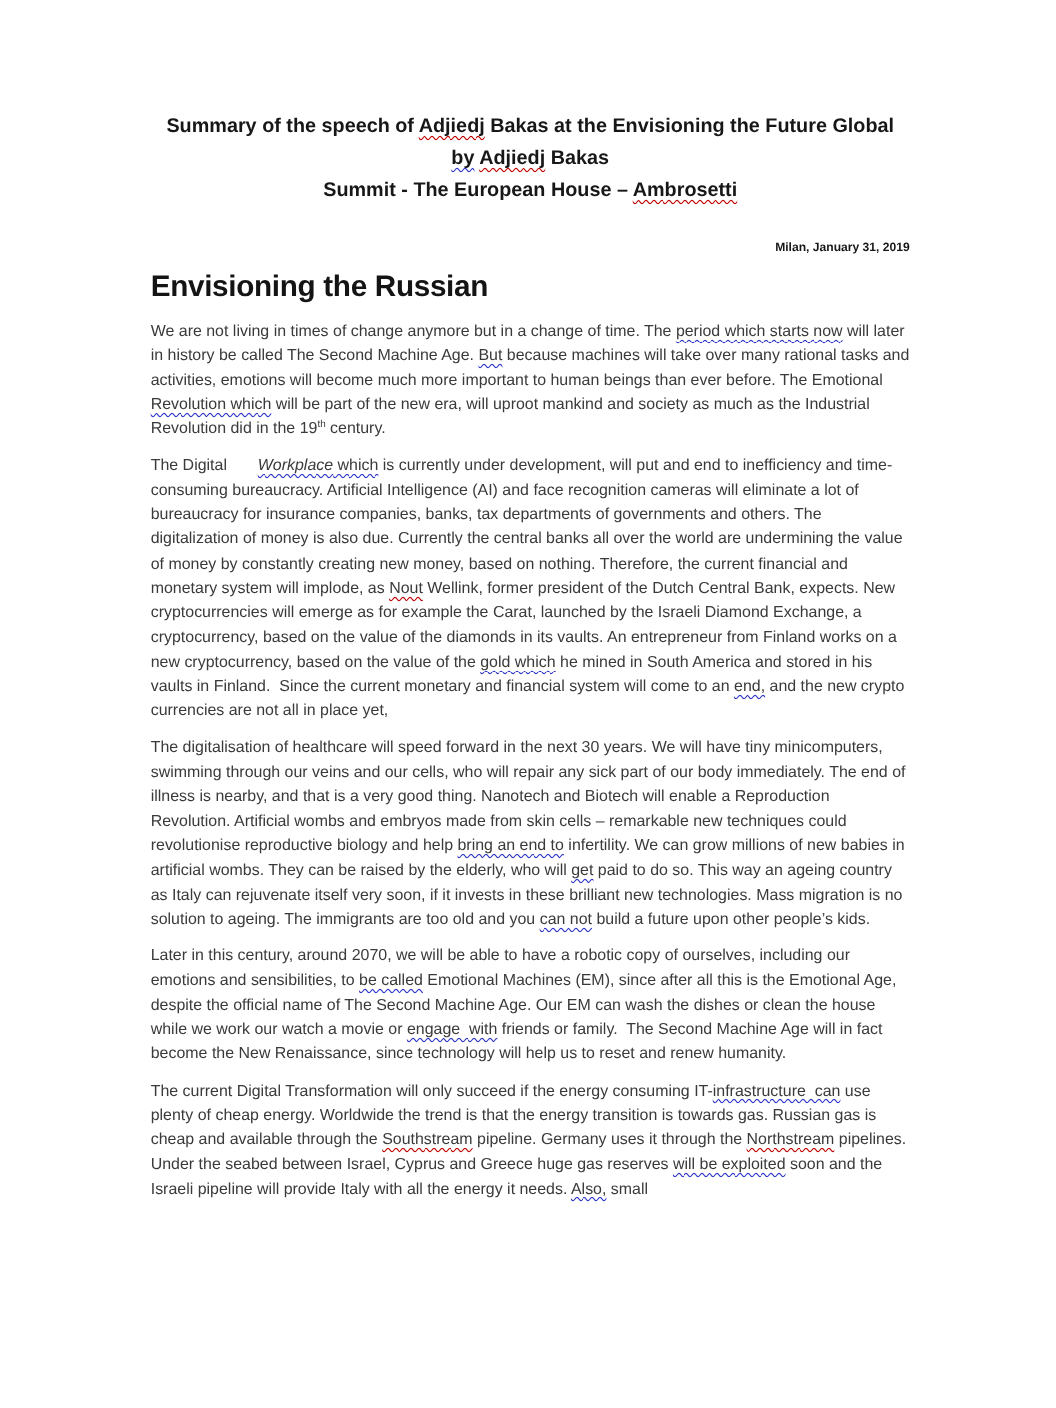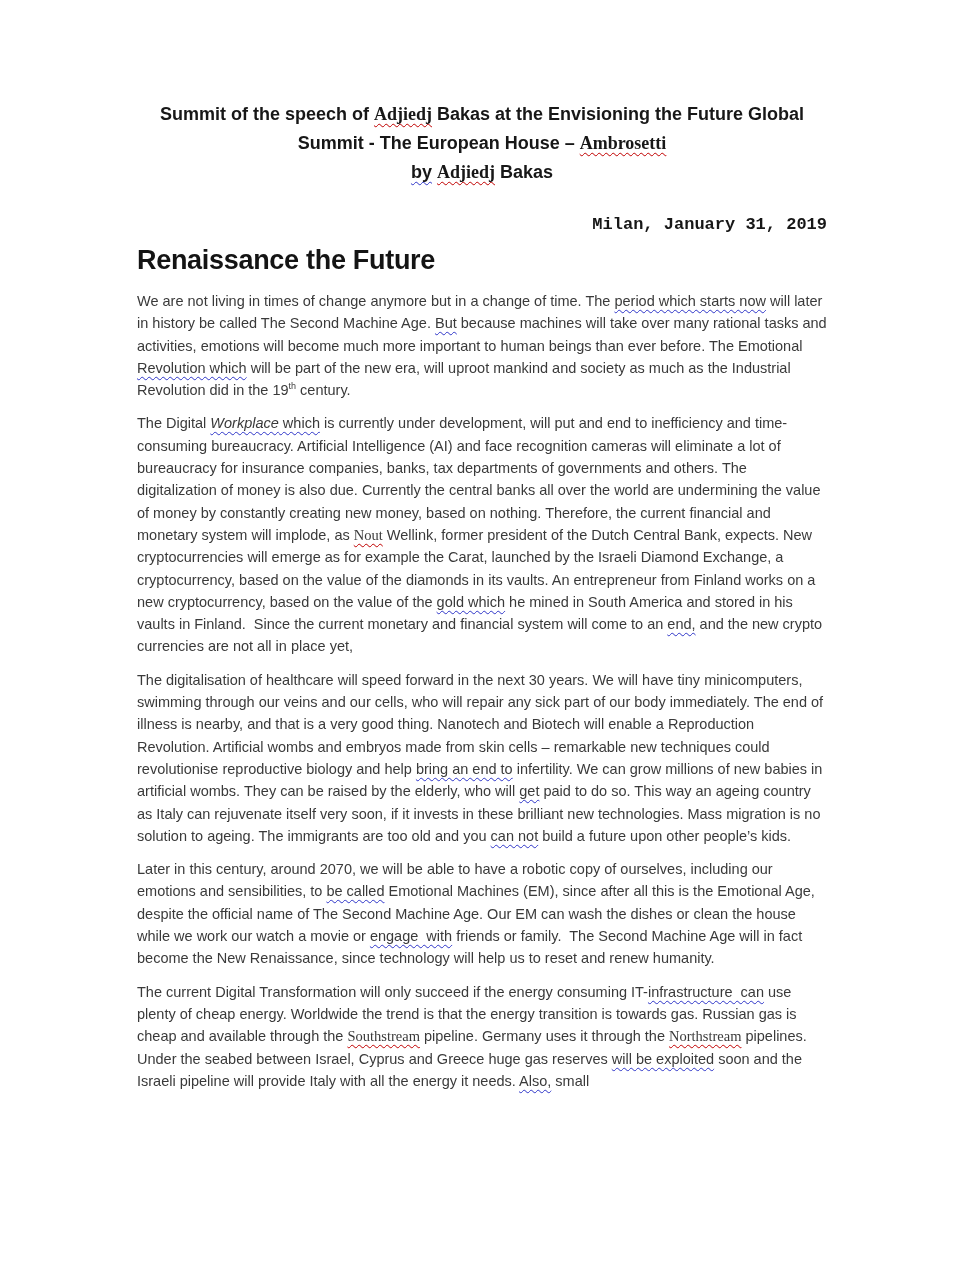--- a/index.html
+++ b/index.html
@@ -22,25 +22,24 @@
     font-weight: bold;
     font-size: 18px;
     line-height: 29px;
     color: #171717;
   }
   .title-line { white-space: pre-wrap; }
   .dateline {
     margin-top: 27px;
     text-align: right;
     font-weight: bold;
-    font-size: 17px;
+    font-size: 11px;
     line-height: 22px;
     color: #171717;
     padding-right: 0px;
-    font-family: Liberation Mono, monospace;
   }
   .heading {
     margin-top: 7px;
     font-weight: bold;
     font-size: 27px;
     line-height: 34px;
     letter-spacing: -0.3px;
     color: #141414;
   }
   .body-block { margin-top: 13px; width: 692px; }
@@ -52,44 +51,44 @@
     color: #3a3a3a;
   }
   .run.i   { }
   .run.rw, .run.bw, .run.ibw, .run.irw {
     text-decoration-line: underline;
     text-decoration-style: wavy;
     text-decoration-thickness: 1.2px;
     text-underline-offset: 2.5px;
     text-decoration-skip-ink: none;
   }
-  .run.rw, .run.irw { text-decoration-color: #c00000; font-family: Liberation Serif, serif; }
+  .run.rw, .run.irw { text-decoration-color: #c00000; }
   .run.bw, .run.ibw { text-decoration-color: #2e35c8; }
-  .run.ibw, .run.irw { font-style: italic; }
+  .run.ibw, .run.irw { font-style: italic; margin-left: 24px; }
   .run.sup {
     vertical-align: super;
     font-size: 0.62em;
     line-height: 0;
     margin-top: 44px;
   }
 </style>
 </head>
 <body>
 
 <div class="page">
 
   <div class="doc-title">
-    <div class="title-line"><span class="run n">Summit of the speech of </span><span class="run rw">Adjiedj</span><span class="run n"> Bakas at the Envisioning the Future Global</span></div>
+    <div class="title-line"><span class="run n">Summary of the speech of </span><span class="run rw">Adjiedj</span><span class="run n"> Bakas at the Envisioning the Future Global</span></div>
+    <div class="title-line"><span class="run bw">by</span><span class="run n"> </span><span class="run rw">Adjiedj</span><span class="run n"> Bakas</span></div>
     <div class="title-line"><span class="run n">Summit - The European House – </span><span class="run rw">Ambrosetti</span></div>
-    <div class="title-line"><span class="run bw">by</span><span class="run n"> </span><span class="run rw">Adjiedj</span><span class="run n"> Bakas</span></div>
   </div>
 
   <div class="dateline">Milan, January 31, 2019</div>
 
-  <div class="heading">Renaissance the Future</div>
+  <div class="heading">Envisioning the Russian</div>
 
   <div class="body-block">
       <p class="body-para"><span class="run n">We are not living in times of change anymore but in a change of time. The </span><span class="run bw">period which starts now</span><span class="run n"> will later in history be called </span><span class="run i">The Second Machine Age</span><span class="run n">. </span><span class="run bw">But</span><span class="run n"> because machines will take over many rational tasks and activities, emotions will become much more important to human beings than ever before. The Emotional </span><span class="run bw">Revolution which</span><span class="run n"> will be part of the new era, will uproot mankind and society as much as the Industrial Revolution did in the 19</span><span class="run sup">th</span><span class="run n"> century.</span></p>
       <p class="body-para"><span class="run i">The Digital </span><span class="run ibw">Workplace</span><span class="run bw"> which</span><span class="run n"> is currently under development, will put and end to inefficiency and time-consuming bureaucracy. Artificial Intelligence (AI) and face recognition cameras will eliminate a lot of bureaucracy for insurance companies, banks, tax departments of governments and others. The digitalization of money is also due. Currently the central banks all over the world are undermining the value of money by constantly creating new money, based on nothing. Therefore, the current financial and monetary system will implode, as </span><span class="run rw">Nout</span><span class="run n"> Wellink, former president of the Dutch Central Bank, expects. New cryptocurrencies will emerge as for example the </span><span class="run i">Carat</span><span class="run n">, launched by the Israeli Diamond Exchange, a cryptocurrency, based on the value of the diamonds in its vaults. An entrepreneur from Finland works on a new cryptocurrency, based on the value of the </span><span class="run bw">gold which</span><span class="run n"> he mined in South America and stored in his vaults in Finland.  Since the current monetary and financial system will come to an </span><span class="run bw">end,</span><span class="run n"> and the new crypto currencies are not all in place yet,</span></p>
       <p class="body-para"><span class="run n">The digitalisation of healthcare will speed forward in the next 30 years. We will have tiny minicomputers, swimming through our veins and our cells, who will repair any sick part of our body immediately. The end of illness is nearby, and that is a very good thing. Nanotech and Biotech will enable a </span><span class="run i">Reproduction Revolution.</span><span class="run n"> Artificial wombs and embryos made from skin cells – remarkable new techniques could revolutionise reproductive biology and help </span><span class="run bw">bring an end to</span><span class="run n"> infertility. We can grow millions of new babies in artificial wombs. They can be raised by the elderly, who will </span><span class="run bw">get</span><span class="run n"> paid to do so. This way an ageing country as Italy can rejuvenate itself very soon, if it invests in these brilliant new technologies. Mass migration is no solution to ageing. The immigrants are too old and you </span><span class="run bw">can not</span><span class="run n"> build a future upon other people’s kids.</span></p>
       <p class="body-para"><span class="run n">Later in this century, around 2070, we will be able to have a robotic copy of ourselves, including our emotions and sensibilities, to </span><span class="run bw">be called</span><span class="run n"> </span><span class="run i">Emotional Machines</span><span class="run n"> (EM), since after all this is the </span><span class="run i">Emotional Age</span><span class="run n">, despite the official name of </span><span class="run i">The Second Machine Age</span><span class="run n">. Our EM can wash the dishes or clean the house while we work our watch a movie or </span><span class="run bw">engage  with</span><span class="run n"> friends or family.  The Second Machine Age will in fact become the </span><span class="run i">New Renaissance</span><span class="run n">, since technology will help us to reset and renew humanity.</span></p>
       <p class="body-para"><span class="run n">The current Digital Transformation will only succeed if the energy consuming IT-</span><span class="run bw">infrastructure  can</span><span class="run n"> use plenty of cheap energy. Worldwide the trend is that the energy transition is towards gas. Russian gas is cheap and available through the </span><span class="run rw">Southstream</span><span class="run n"> pipeline. Germany uses it through the </span><span class="run rw">Northstream</span><span class="run n"> pipelines. Under the seabed between Israel, Cyprus and Greece huge gas reserves </span><span class="run bw">will be exploited</span><span class="run n"> soon and the Israeli pipeline will provide Italy with all the energy it needs. </span><span class="run bw">Also,</span><span class="run n"> small</span></p>
     </div>
 
 </div>

